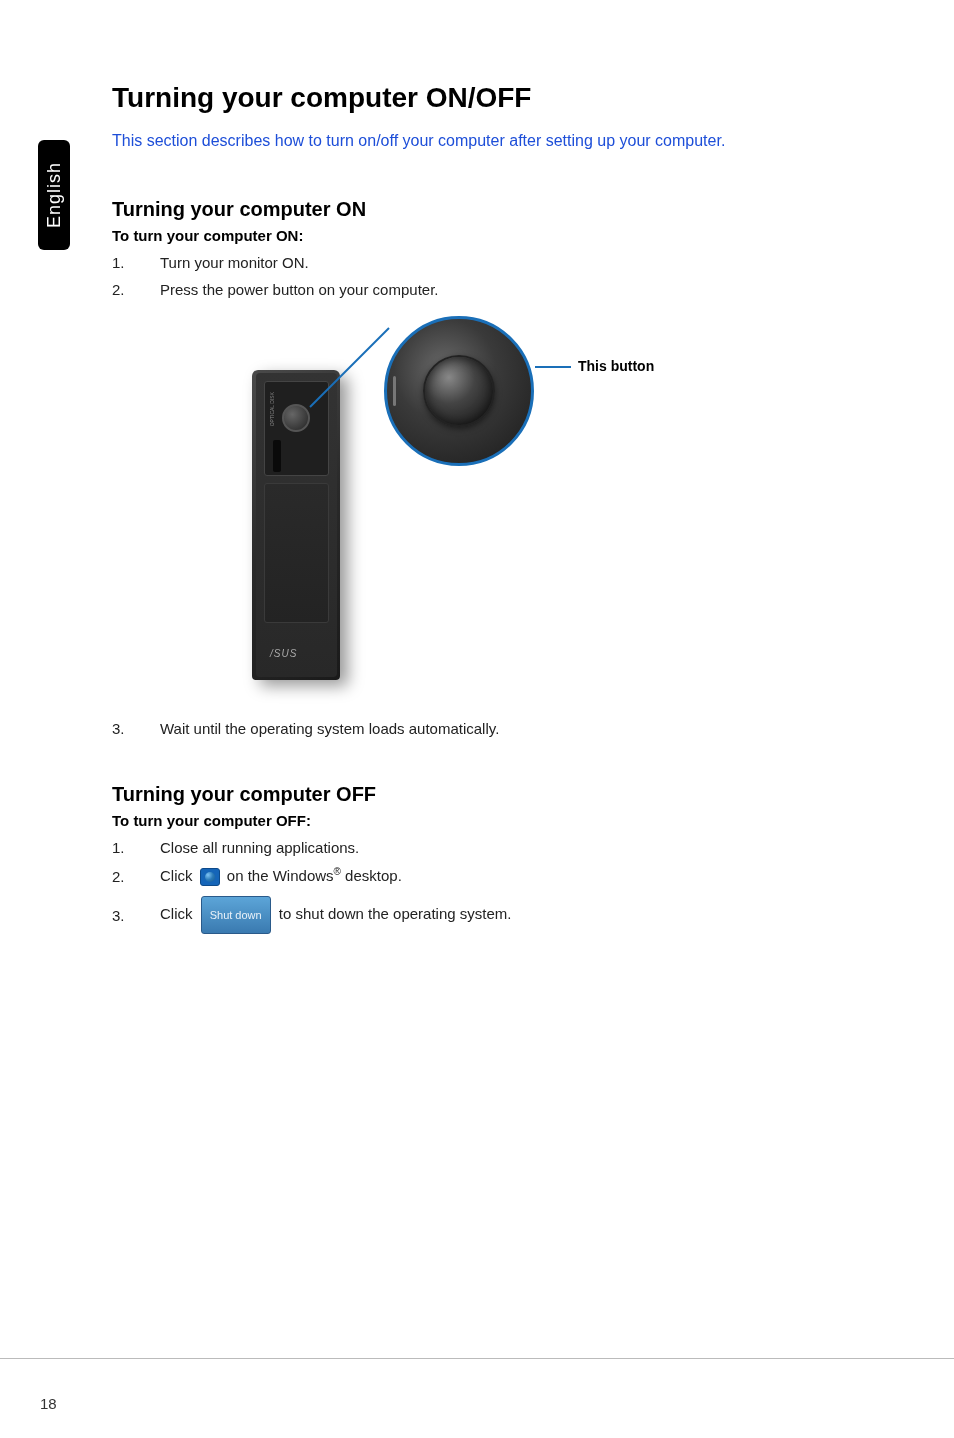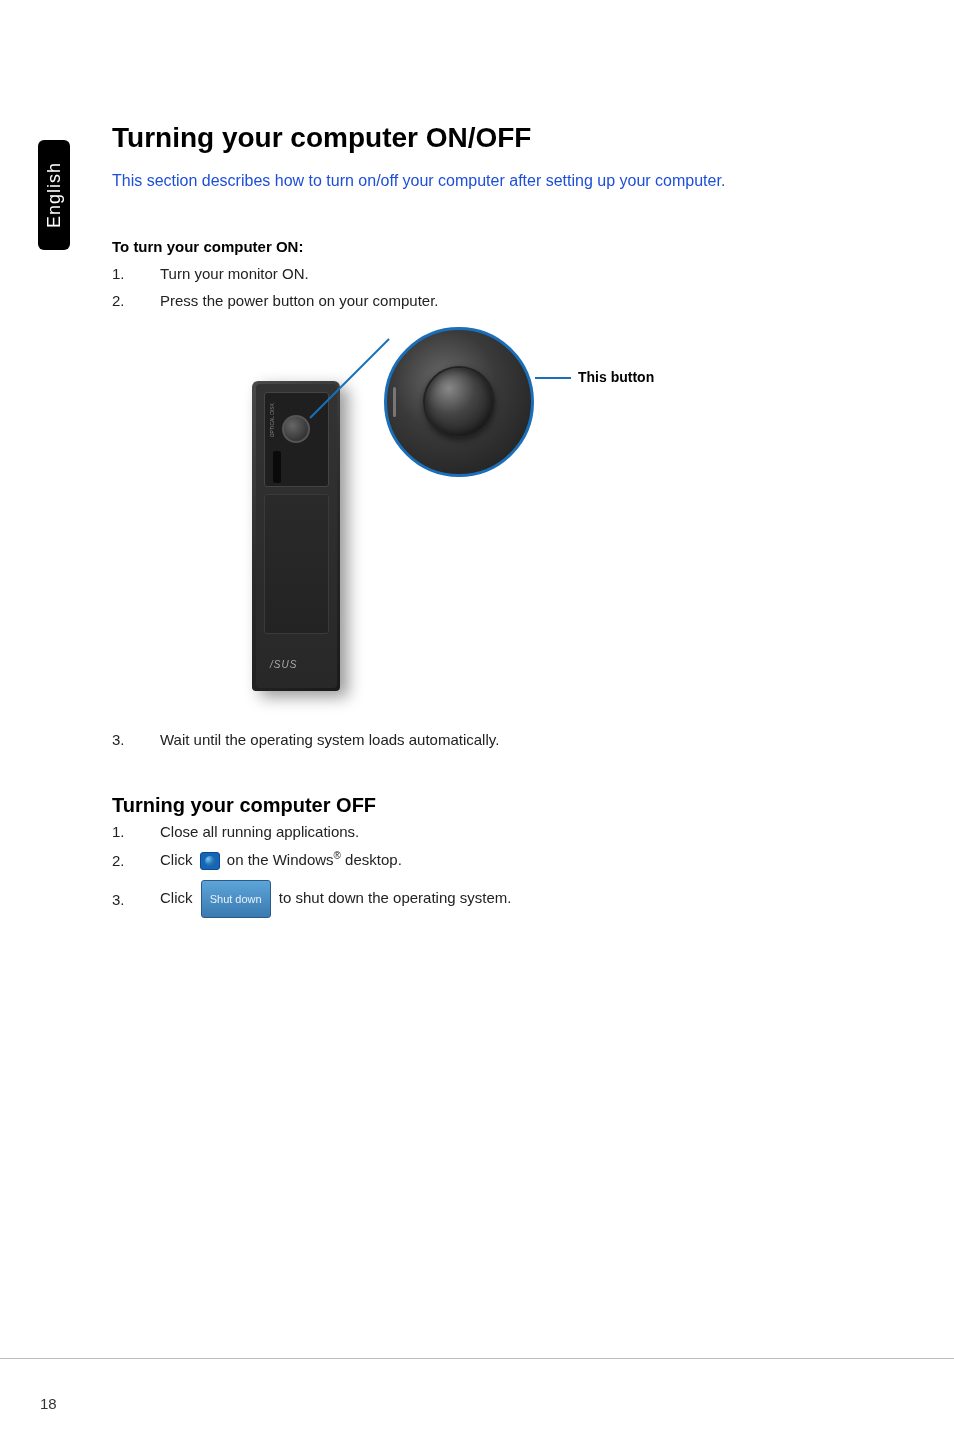--- a/index.html
+++ b/index.html
@@ -32,21 +32,20 @@
       writing-mode: vertical-rl;
       text-orientation: mixed;
       transform: rotate(180deg);
       letter-spacing: 1px;
     }
     .content {
       position: absolute;
       left: 112px;
       top: 82px;
       width: 760px;
-      margin-top: 40px;
     }
     .main-title {
       font-size: 28px;
       font-weight: bold;
       color: #000;
       margin-bottom: 18px;
     }
     .intro-text {
       font-size: 16px;
       color: #1d4ed8;
@@ -284,20 +283,21 @@
 <body>
 
 <div class="side-tab">
   <span class="side-tab-text">English</span>
 </div>
 
 <div class="content">
   <h1 class="main-title">Turning your computer ON/OFF</h1>
   <p class="intro-text">This section describes how to turn on/off your computer after setting up your computer.</p>
 
+  <h2 class="subsection-title">Turning your computer ON</h2>
   <p class="instruction-label">To turn your computer ON:</p>
 
   <ul class="list">
     <li class="list-item">
       <span class="list-num">1.</span>
       <span class="list-text">Turn your monitor ON.</span>
     </li>
     <li class="list-item">
       <span class="list-num">2.</span>
       <span class="list-text">Press the power button on your computer.</span>
@@ -331,20 +331,21 @@
 
   <ul class="list step3-wrap">
     <li class="list-item">
       <span class="list-num">3.</span>
       <span class="list-text">Wait until the operating system loads automatically.</span>
     </li>
   </ul>
 
   <div class="off-section">
     <h2 class="subsection-title">Turning your computer OFF</h2>
+    <p class="instruction-label">To turn your computer OFF:</p>
     <ul class="list">
       <li class="list-item">
         <span class="list-num">1.</span>
         <span class="list-text">Close all running applications.</span>
       </li>
       <li class="list-item">
         <span class="list-num">2.</span>
         <span class="list-text">
           <span>Click </span>
           <span class="inline-icon-start"></span>

